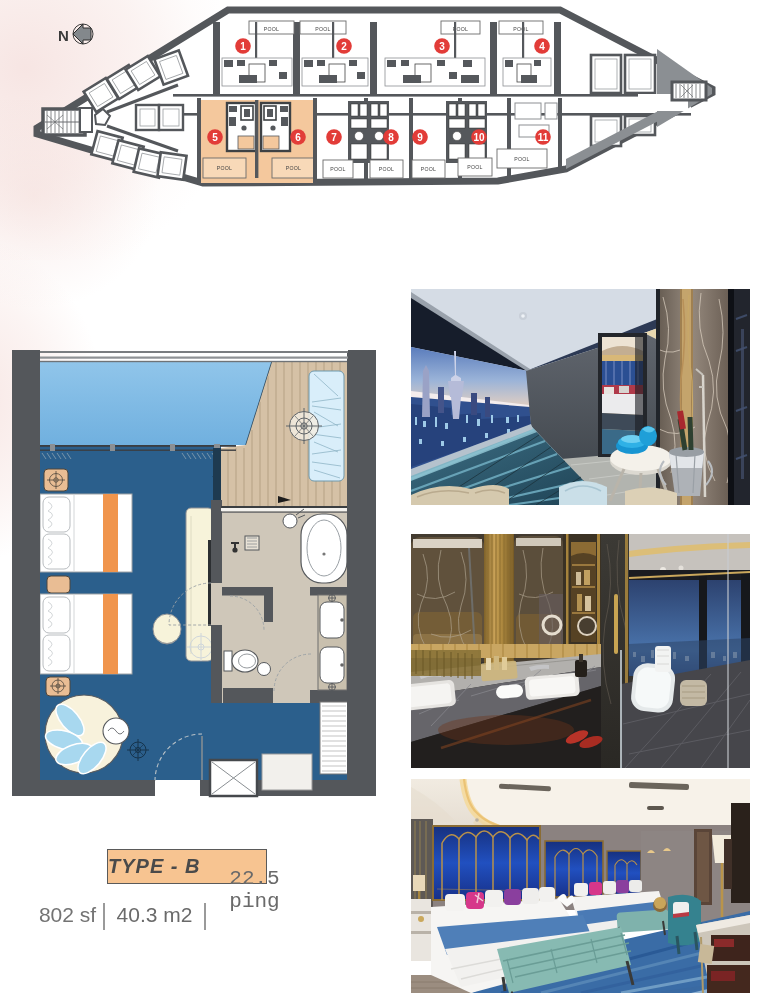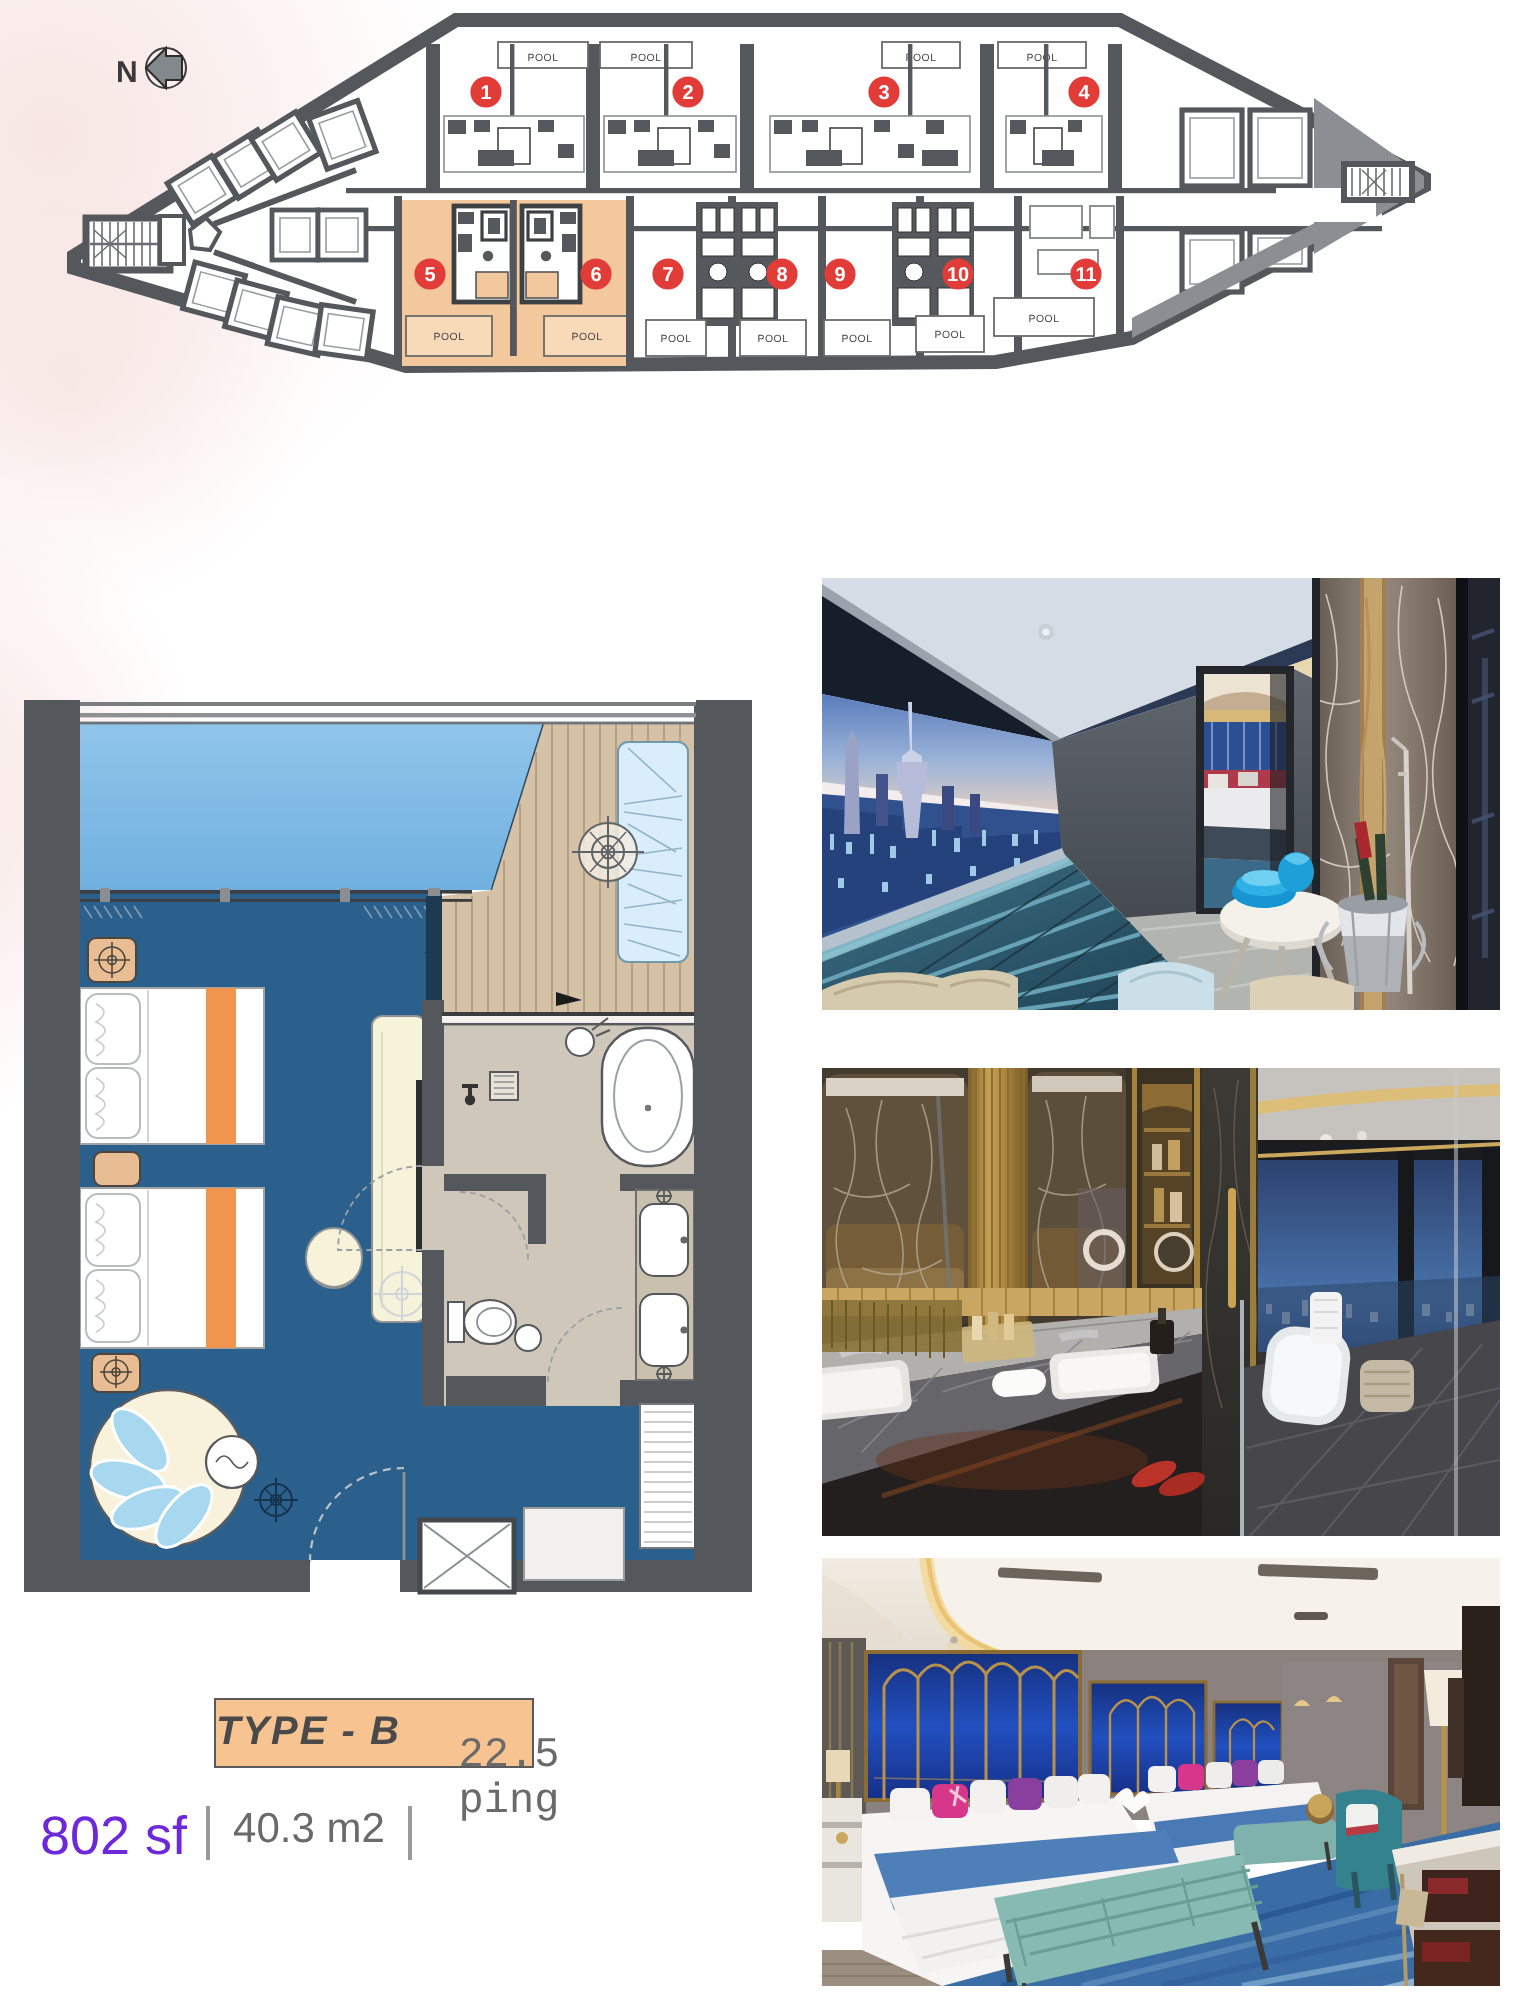--- a/index.html
+++ b/index.html
@@ -539,21 +539,21 @@
 <rect x="250" y="404" width="50" height="36" fill="#f2f0ec" stroke="#9a9a9a" stroke-width="1"></rect>
 
 <path d="M190,430 L190,386" stroke="#8a8f93" stroke-width="1.5"></path>
 </g>
 </svg>
 
 <div class="abs" style="left:107px;top:849px;width:158px;height:33px;background:#f7c491;border:1.5px solid #5a5a5a;display:flex;align-items:center;justify-content:flex-start;font-style:italic;">
  <span style="font-size:20px;font-weight:bold;color:#4a4a4a;letter-spacing:1px;">TYPE - B</span>
 </div>
 
-<div class="abs" style="left:20px;top:903px;width:95px;font-size:27px;color:#6d28d9;">802 sf</div>
+<div class="abs" style="left:20px;top:903px;width:95px;text-align:center;font-size:21px;color:#737373;">802 sf</div>
 
 <div class="abs" style="left:103px;top:903px;width:1.5px;height:27px;background:#9a9a9a;"></div>
 
 <div class="abs" style="left:107px;top:903px;width:95px;text-align:center;font-size:21px;color:#6a6a6a;">40.3 m2</div>
 
 <div class="abs" style="left:204px;top:903px;width:1.5px;height:27px;background:#9a9a9a;"></div>
 
 <div class="abs" style="left:207px;top:867px;width:95px;text-align:center;font-size:21px;color:#6a6a6a;font-family:Liberation Mono, monospace;">22.5 ping</div>
 
 <svg class="abs" style="left:411px;top:289px;" width="339" height="216" viewBox="0 0 339 216">

